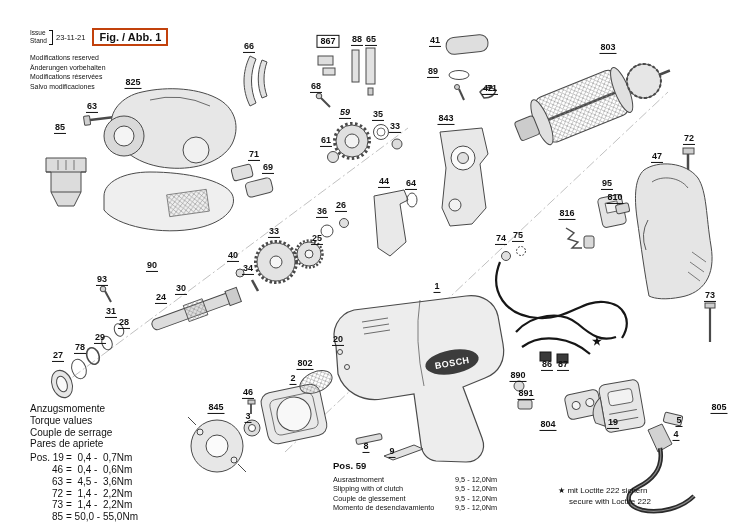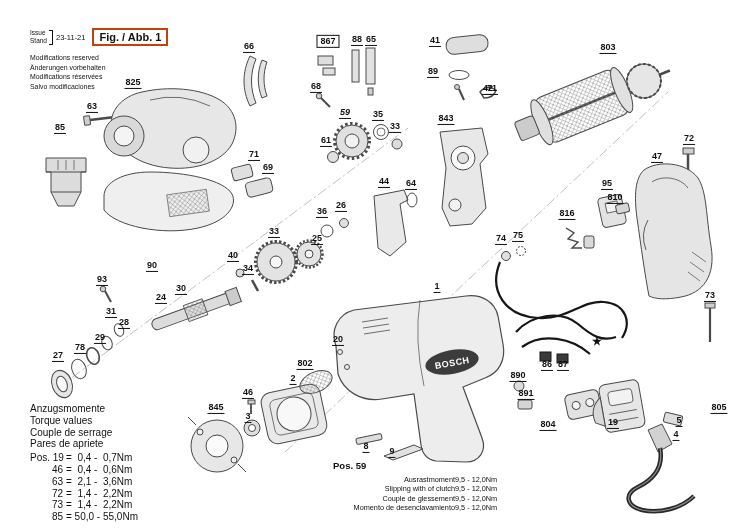--- a/index.html
+++ b/index.html
@@ -29,21 +29,21 @@
   .torque { position:absolute; left:30px; top:403px; font-size:10px; line-height:1.18; }
   .torque-rows { margin-top:2px; }
   .trow { display:flex; white-space:pre; }
   .trow .tpos { width:33px; text-align:right; }
   .trow .tval { margin-left:3px; }
 
   
   .pos59 { position:absolute; left:333px; top:460px; font-size:7.3px; line-height:1.32; }
   .pos59 .title { font-weight:700; font-size:9.5px; margin-bottom:2px; }
   .p59row { display:flex; white-space:pre; }
-  .p59row .plbl { width:122px;text-align:right; }
+  .p59row .plbl { width:122px; }
 
   
   .loctite { position:absolute; left:558px; top:486px; font-size:8px; line-height:1.35; }
   .loctite .l2 { margin-left:11px; }
 </style>
 </head>
 <body>
 
 <div class="page">
 
@@ -376,31 +376,35 @@
   <div class="torque">
     <div>
         <div class="thead-line">Anzugsmomente</div>
         <div class="thead-line">Torque values</div>
         <div class="thead-line">Couple de serrage</div>
         <div class="thead-line">Pares de apriete</div>
       </div>
     <div class="torque-rows">
         <div class="trow"><span class="tpos">Pos. 19</span><span class="tval">=  0,4 -  0,7Nm</span></div>
         <div class="trow"><span class="tpos">46</span><span class="tval">=  0,4 -  0,6Nm</span></div>
-        <div class="trow"><span class="tpos">63</span><span class="tval">=  2,1 -  3,6Nm</span></div>
+        <div class="trow"><span class="tpos">63</span><span class="tval">=  4,5 -  3,6Nm</span></div>
         <div class="trow"><span class="tpos">72</span><span class="tval">=  1,4 -  2,2Nm</span></div>
         <div class="trow"><span class="tpos">73</span><span class="tval">=  1,4 -  2,2Nm</span></div>
         <div class="trow"><span class="tpos">85</span><span class="tval">= 50,0 - 55,0Nm</span></div>
       </div>
   </div>
 
   <div class="pos59">
     <div class="title">Pos. 59</div>
     <div>
         <div class="p59row"><span class="plbl">Ausrastmoment</span><span class="pval">9,5 - 12,0Nm</span></div>
         <div class="p59row"><span class="plbl">Slipping with of clutch</span><span class="pval">9,5 - 12,0Nm</span></div>
         <div class="p59row"><span class="plbl">Couple de glessement</span><span class="pval">9,5 - 12,0Nm</span></div>
         <div class="p59row"><span class="plbl">Momento de desenclavamiento</span><span class="pval">9,5 - 12,0Nm</span></div>
       </div>
   </div>
 
+  <div class="loctite">
+    <div class="l1">★ mit Loctite 222 sichern</div>
+    <div class="l2">secure with Loctite 222</div>
+  </div>
 
 </div>
 
 </body></html>

